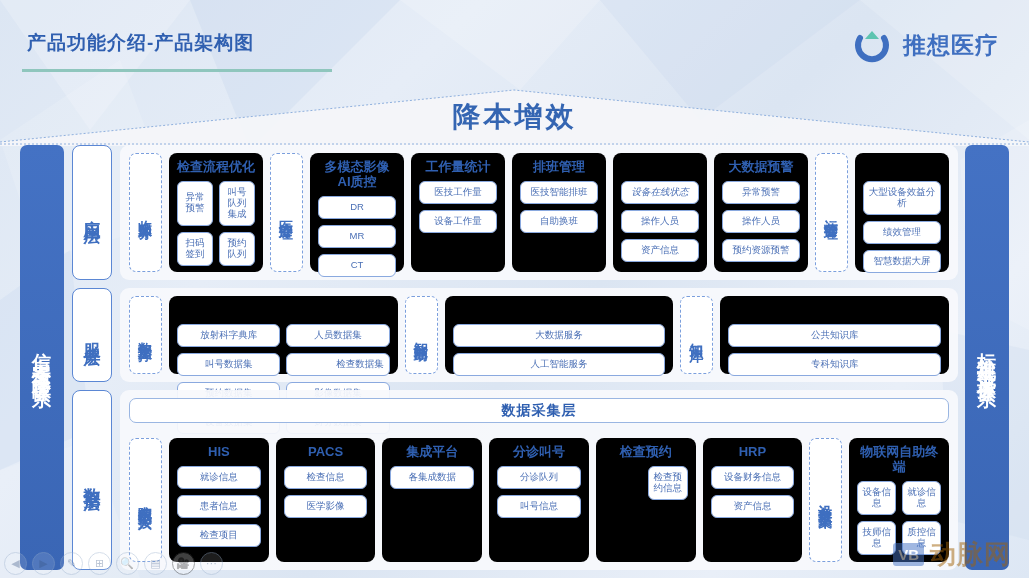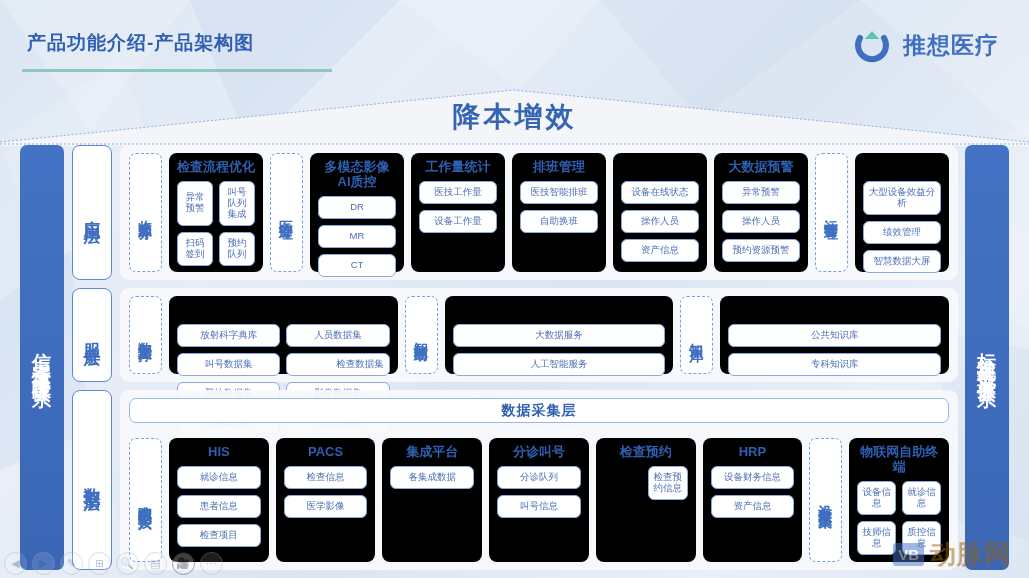--- a/index.html
+++ b/index.html
@@ -218,21 +218,21 @@
         <div class="group" style="flex: 1 1 0px;">
           <div class="group-title">排班管理</div>
           <div class="pill-grid">
             <div class="pill" style="flex: 1 1 100%;">医技智能排班</div>
             <div class="pill" style="flex: 1 1 100%;">自助换班</div>
           </div>
         </div>
         <div class="group" style="flex: 1 1 0px;">
           <div class="group-title empty">&nbsp;</div>
           <div class="pill-grid">
-            <div class="pill" style="flex: 1 1 100%;">设备在线状态</div>
+            <div class="pill" style="flex: 1 1 100%; font-style: italic;">设备在线状态</div>
             <div class="pill" style="flex: 1 1 100%;">操作人员</div>
             <div class="pill" style="flex: 1 1 100%;">资产信息</div>
           </div>
         </div>
         <div class="group" style="flex: 1 1 0px;">
           <div class="group-title">大数据预警</div>
           <div class="pill-grid">
             <div class="pill" style="flex: 1 1 100%;">异常预警</div>
             <div class="pill" style="flex: 1 1 100%;">操作人员</div>
             <div class="pill" style="flex: 1 1 100%;">预约资源预警</div>

